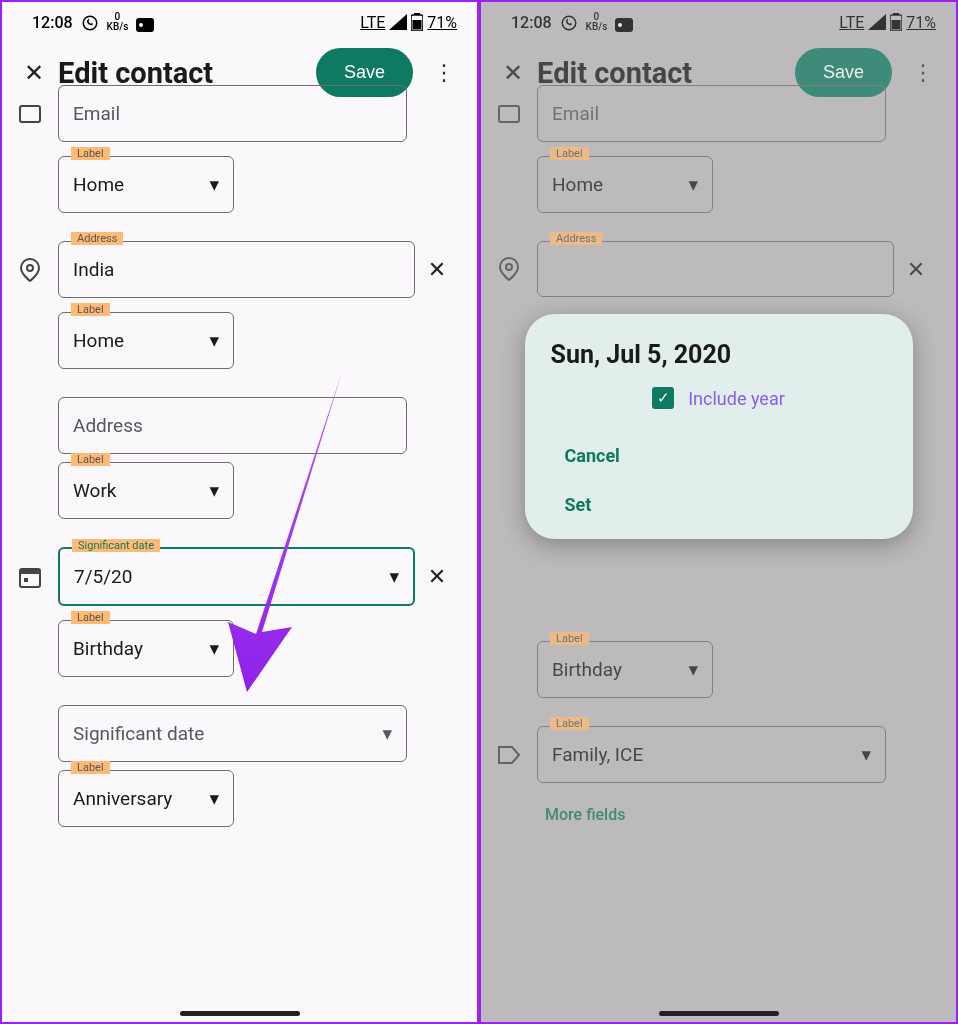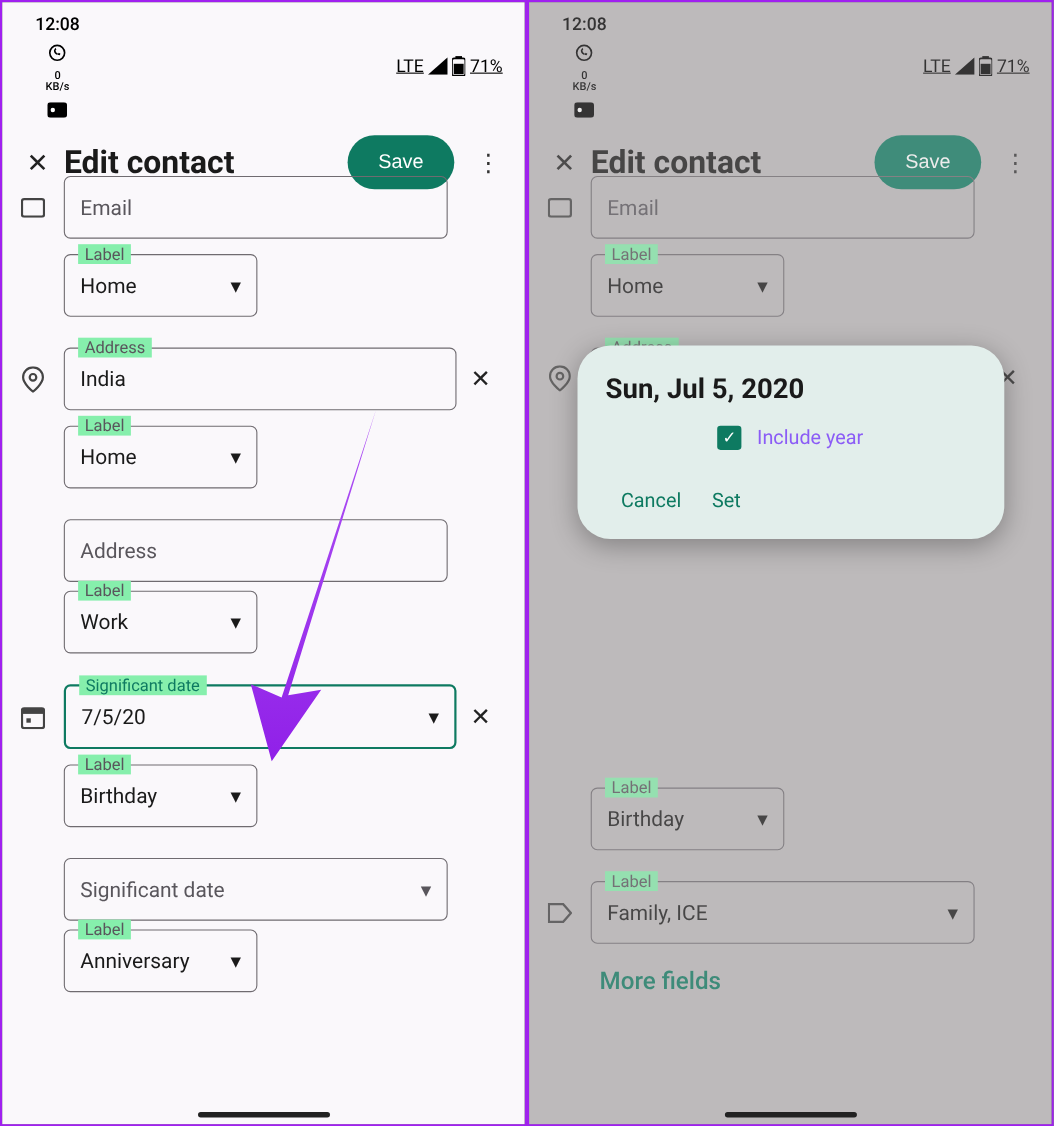--- a/index.html
+++ b/index.html
@@ -1,51 +1,51 @@
 <!DOCTYPE html>
 <html><head>
 <meta charset="utf-8">
 <style>
   * { box-sizing: border-box; margin: 0; padding: 0; }
   body { font-family: 'Roboto', 'Segoe UI', Arial, sans-serif; background: #888; display: flex; width: 958px; height: 1024px; }
   .frame { width: 479px; height: 1024px; position: relative; border: 2px solid #a020f0; overflow: hidden; }
   .screen { width: 100%; height: 100%; background: #faf8fb; position: relative; overflow: hidden; }
   .status-bar { display: flex; justify-content: space-between; align-items: center; padding: 10px 20px 6px 30px; font-size: 16px; font-weight: 500; color: #000; }
-  .status-left { display: flex; align-items: center; gap: 8px; flex-direction: column; }
+  .status-left { display: flex; align-items: flex-end; gap: 8px; }
   .status-right { display: flex; align-items: center; gap: 4px; font-weight: 400; text-decoration: underline; }
   .hdr { display: flex; align-items: center; padding: 10px 16px 14px 22px; gap: 14px; }
   .page-title { font-size: 29px; font-weight: 700; color: #1a1a1a; flex: 1; }
   .save-btn { background: #0e7a61; color: #fff; border: none; border-radius: 26px; padding: 14px 28px; font-size: 18px; font-weight: 500; }
   .overflow { font-size: 22px; color: #333; padding: 0 6px; }
   .content { padding: 0 18px 0 0; }
   .row { display: flex; align-items: center; margin-bottom: 14px; }
   .iconcol { width: 56px; display: flex; justify-content: center; color: #444; }
   .fieldcol { flex: 1; position: relative; }
   .clearcol { width: 44px; display: flex; justify-content: center; color: #222; font-size: 22px; }
   .ofield { position: relative; border: 1.5px solid #6f6b70; border-radius: 6px; padding: 16px 14px; font-size: 19px; color: #1a1a1a; background: transparent; min-height: 56px; display: flex; align-items: center; }
   .ofield.placeholder { color: #59565c; }
-  .ofield .flabel { position: absolute; top: -10px; left: 12px; background: #86efac; padding: 0 6px; font-size: 15px; color: #59565c; }
+  .ofield .flabel { position: absolute; top: -10px; left: 12px; background: #fdba74; padding: 0 6px; font-size: 11px; color: #59565c; }
   .ofield.hl { border: 2.5px solid #0e7a61; }
   .ofield.hl .flabel { color: #0e7a61; }
   .ofield .caret { margin-left: auto; }
   .short { width: 176px; margin-left: 56px; margin-top: 8px; margin-bottom: 28px; }
   .short .ofield { width: 176px; }
   .wide { margin-left: 56px; margin-right: 52px; margin-top: 8px; }
   .nav-handle { position: absolute; bottom: 6px; left: 50%; transform: translateX(-50%); width: 120px; height: 5px; background: #222; border-radius: 3px; }
   .dialog { position: absolute; top: 312px; left: 50%; transform: translateX(-50%); width: 388px; background: #e2eeeb; border-radius: 30px; padding: 26px 26px 18px 26px; box-shadow: 0 6px 24px rgba(0,0,0,0.3); }
   .dlg-title { font-size: 25px; font-weight: 700; color: #1a1a1a; margin-bottom: 18px; }
   .dlg-check { display: flex; align-items: center; justify-content: center; gap: 14px; margin-bottom: 22px; }
   .chk { width: 22px; height: 22px; background: #0e7a61; border-radius: 3px; display: flex; align-items: center; justify-content: center; color: #fff; font-size: 15px; }
   .chk-lbl { font-size: 18px; color: #8b5cf6; }
   .spinner { display: flex; gap: 6px; justify-content: center; margin: 8px 0 12px; }
   .spincol { width: 100px; text-align: center; }
   .spin-prev, .spin-next { color: #8a8a8a; font-size: 18px; padding: 12px 0; }
   .spin-cur { color: #1a1a1a; font-size: 18px; padding: 14px 0; border-top: 1.5px solid #222; border-bottom: 1.5px solid #222; }
-  .dlg-actions { display: flex; justify-content: flex-start; gap: 28px; padding: 14px 14px 6px; font-size: 18px; font-weight: 400; color: #0e7a61; }
-  .more-link { color: #0e7a61; font-size: 22px; font-weight: 500; padding: 10px 0 0 8px; }
+  .dlg-actions { display: flex; justify-content: flex-end; gap: 28px; padding: 14px 14px 6px; font-size: 18px; font-weight: 700; color: #0e7a61; flex-direction: column; }
+  .more-link { color: #0e7a61; font-size: 16px; font-weight: 500; padding: 10px 0 0 8px; }
   svg { display: block; }
   .arrow { position: absolute; pointer-events: none; }
 </style>
 </head>
 <body>
 
 <div class="frame">
   <div class="screen">
     <div class="status-bar">
       <div class="status-left">

